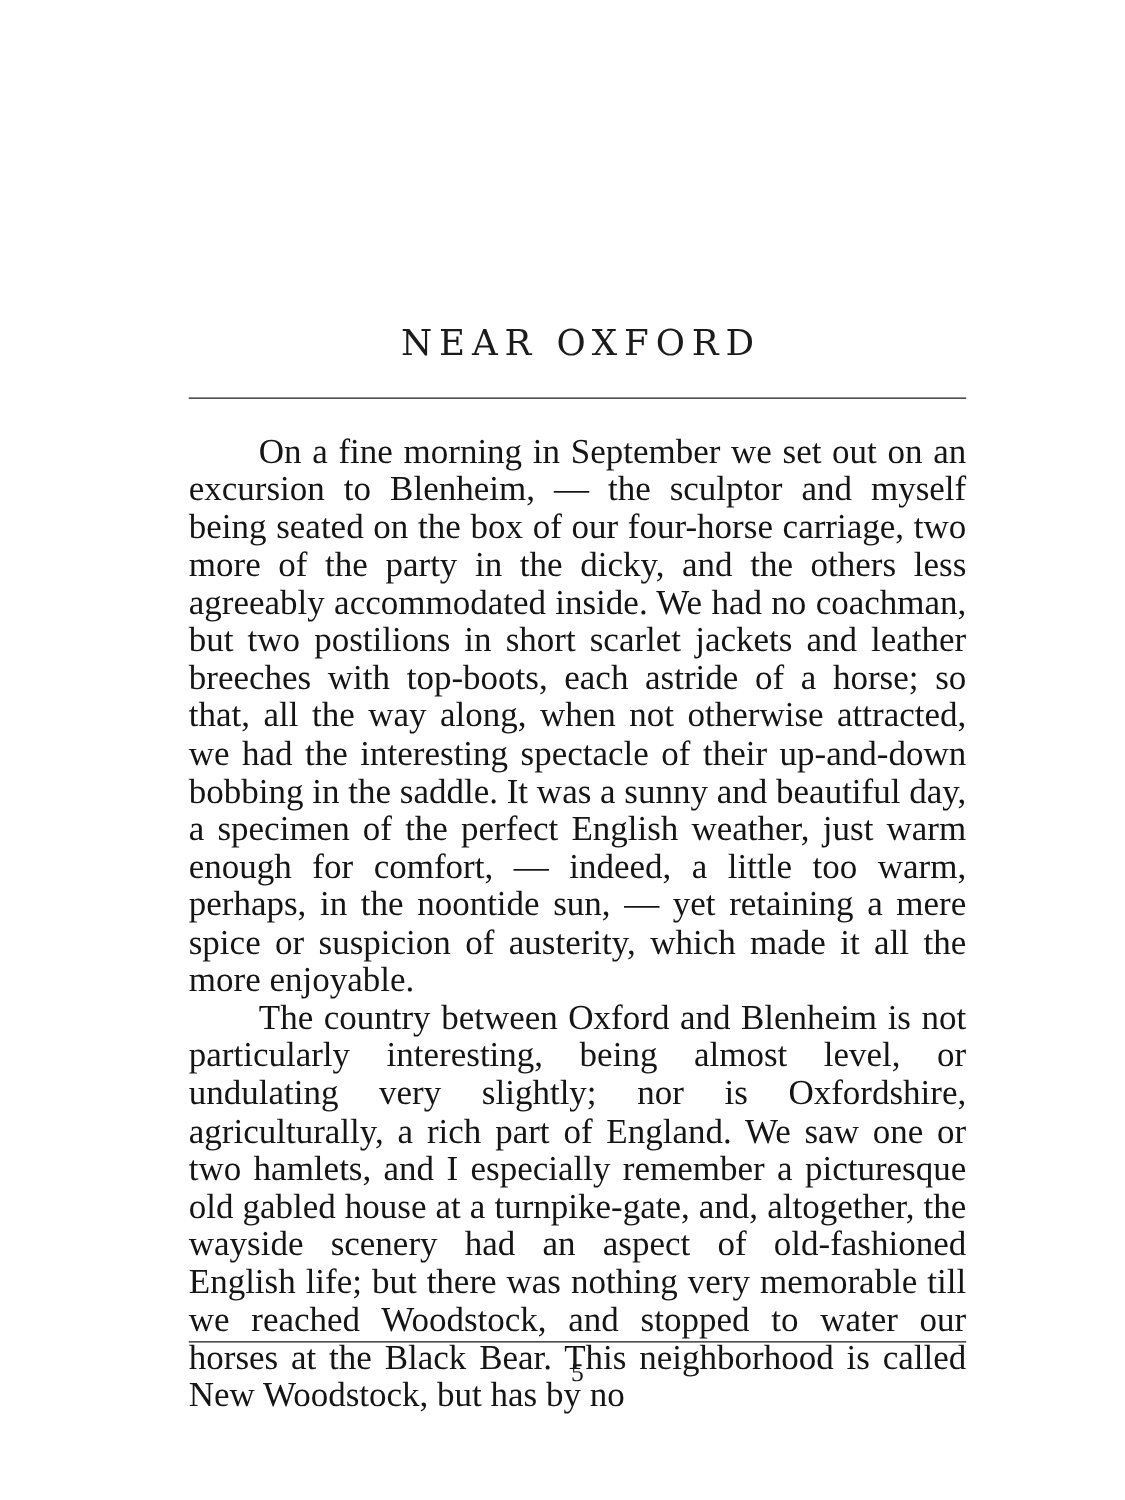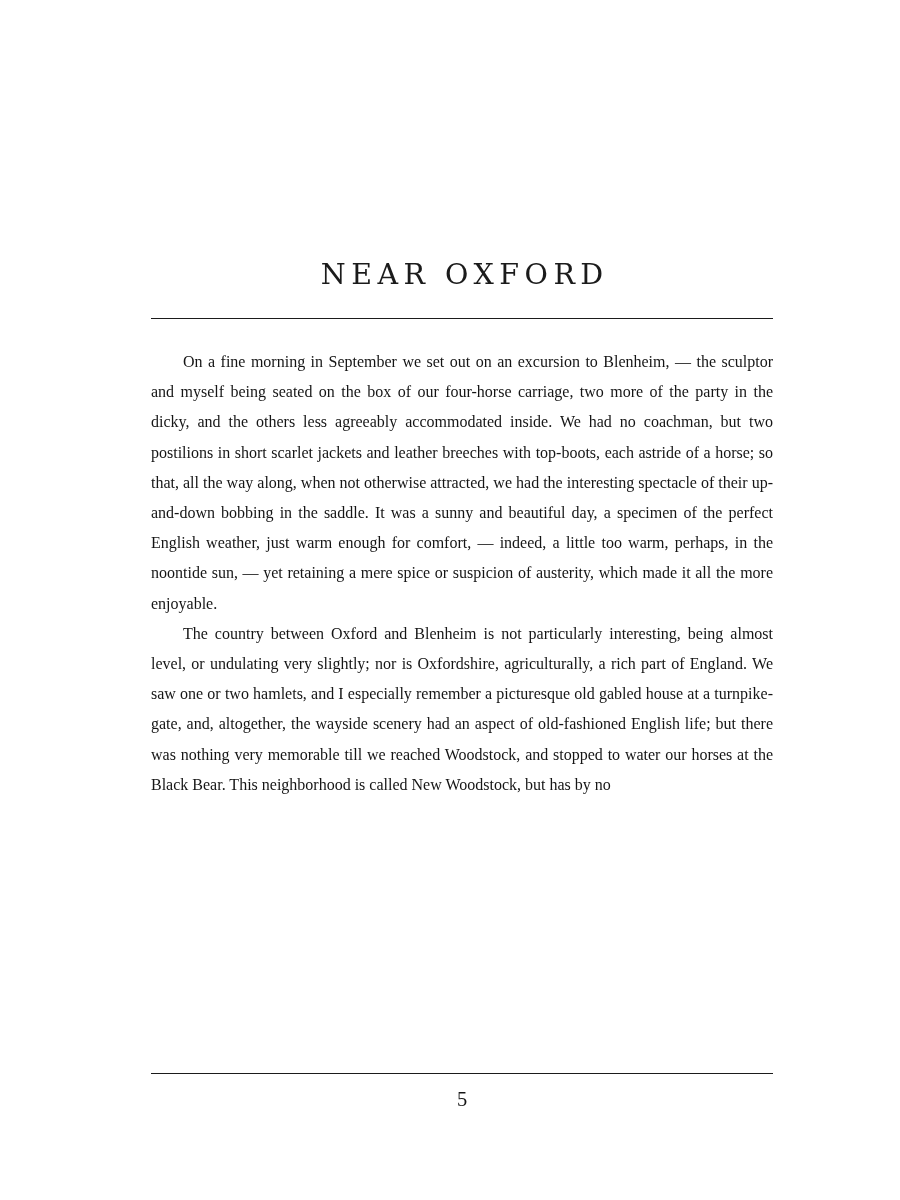--- a/index.html
+++ b/index.html
@@ -43,21 +43,21 @@
   }
   .rule-top {
     margin-top: 27px;
     border: 0;
     border-top: 1.6px solid #1b1b1b;
     width: 100%;
   }
   .body-text {
     margin: 0;
     padding-top: 20px;
-    font-size: 16px;
+    font-size: 28px;
     line-height: 30.2px;
     text-align: justify;
     text-justify: inter-word;
     color: #151515;
     hyphens: manual;
   }
   .body-text p {
     margin: 0;
     text-indent: 2.0em;
   }

